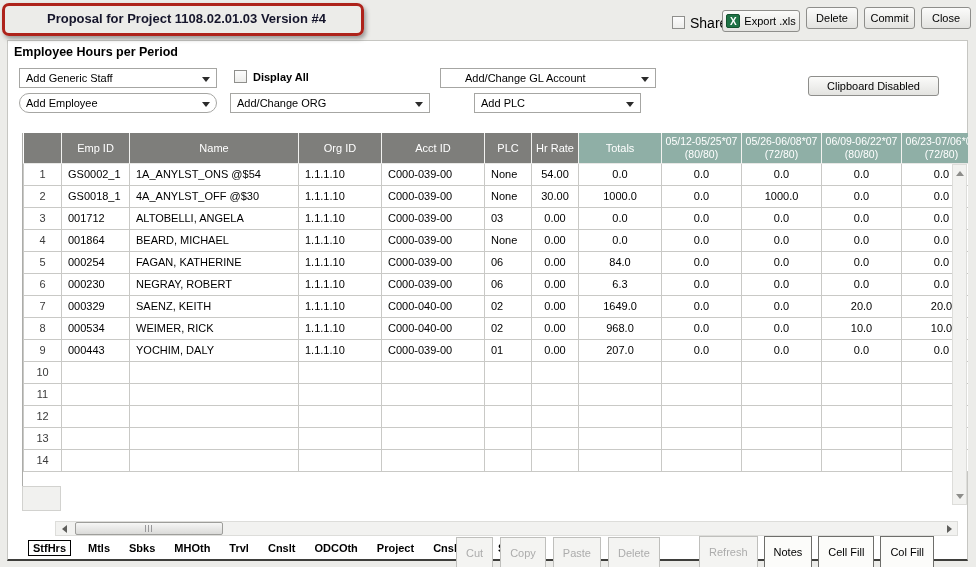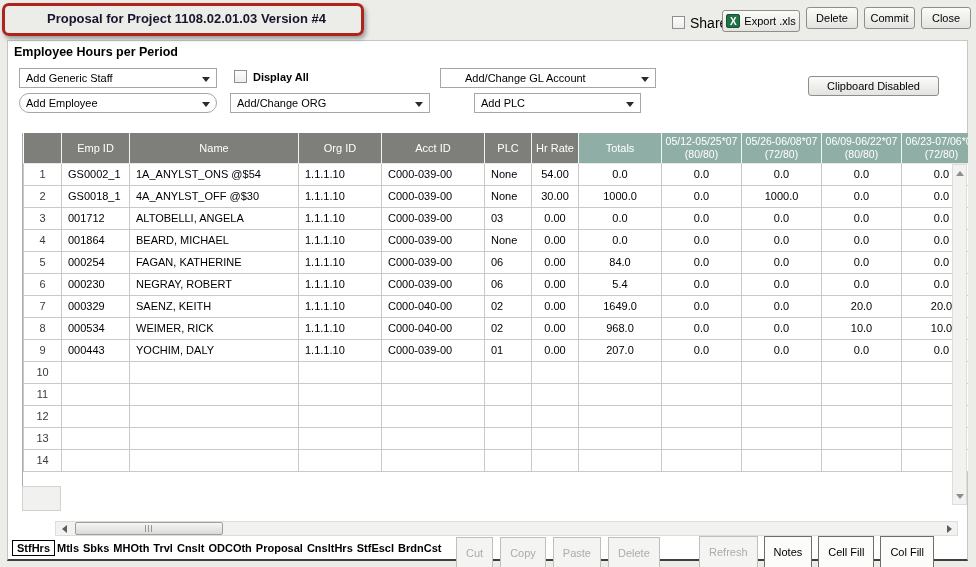--- a/index.html
+++ b/index.html
@@ -120,21 +120,21 @@
   .tri-right { width:0;height:0;border-top:4px solid transparent;border-bottom:4px solid transparent;border-left:5px solid #5E5E5B; }
   .hthumb {
     position:absolute; left:19px; top:0; width:148px; height:13px;
     background:linear-gradient(#F7F7F6,#DADAD8);
     border:1px solid #9E9E9B; border-radius:2px;
     display:flex; align-items:center; justify-content:center;
   }
   .hthumb .grip { width:8px; height:7px; background:repeating-linear-gradient(90deg,#98989A 0 1px,transparent 1px 3px); }
   
   .tabs {
-    position:absolute; left:12px; top:540px; display:flex; 
+    position:absolute; left:28px; top:540px; display:flex; gap:15px;
     font-size:11px; font-weight:bold; align-items:center; z-index:2;
   }
   .tab { padding:1px 2px; cursor:default; }
   .tab.active { border:1px solid #000; background:#fff; padding:1px 4px; }
   .foot-left  { position:absolute; left:456px; top:537px; display:flex; gap:7px; z-index:2; }
   .foot-right { position:absolute; right:42px; top:536px; display:flex; gap:6px; z-index:2; }
   .fbtn {
     height:20px; font-size:11px; padding:15px 9px;
     display:flex; align-items:center; justify-content:center;
     background:#FCFCFA; border:1px solid #6E6E6B; color:#000; cursor:default;
@@ -308,21 +308,21 @@
           <td class="c">0.0</td>
         </tr>
         <tr>
           <td class="num">6</td>
           <td>000230</td>
           <td>NEGRAY, ROBERT</td>
           <td>1.1.1.10</td>
           <td>C000-039-00</td>
           <td>06</td>
           <td class="c">0.00</td>
-          <td class="c">5.4</td>
+          <td class="c">6.3</td>
           <td class="c">0.0</td>
           <td class="c">0.0</td>
           <td class="c">0.0</td>
           <td class="c">0.0</td>
         </tr>
         <tr>
           <td class="num">7</td>
           <td>000329</td>
           <td>SAENZ, KEITH</td>
           <td>1.1.1.10</td>
@@ -459,21 +459,21 @@
 </div>
 
 <div class="tabs" id="tabs">
     <span class="tab active">StfHrs</span>
     <span class="tab">Mtls</span>
     <span class="tab">Sbks</span>
     <span class="tab">MHOth</span>
     <span class="tab">Trvl</span>
     <span class="tab">Cnslt</span>
     <span class="tab">ODCOth</span>
-    <span class="tab">Proposal</span>
+    <span class="tab">Project</span>
     <span class="tab">CnsltHrs</span>
     <span class="tab">StfEscl</span>
     <span class="tab">BrdnCst</span>
   </div>
 <div class="foot-left" id="foot-left">
     <div class="fbtn disabled">Cut</div>
     <div class="fbtn disabled">Copy</div>
     <div class="fbtn disabled">Paste</div>
     <div class="fbtn disabled">Delete</div>
   </div>

